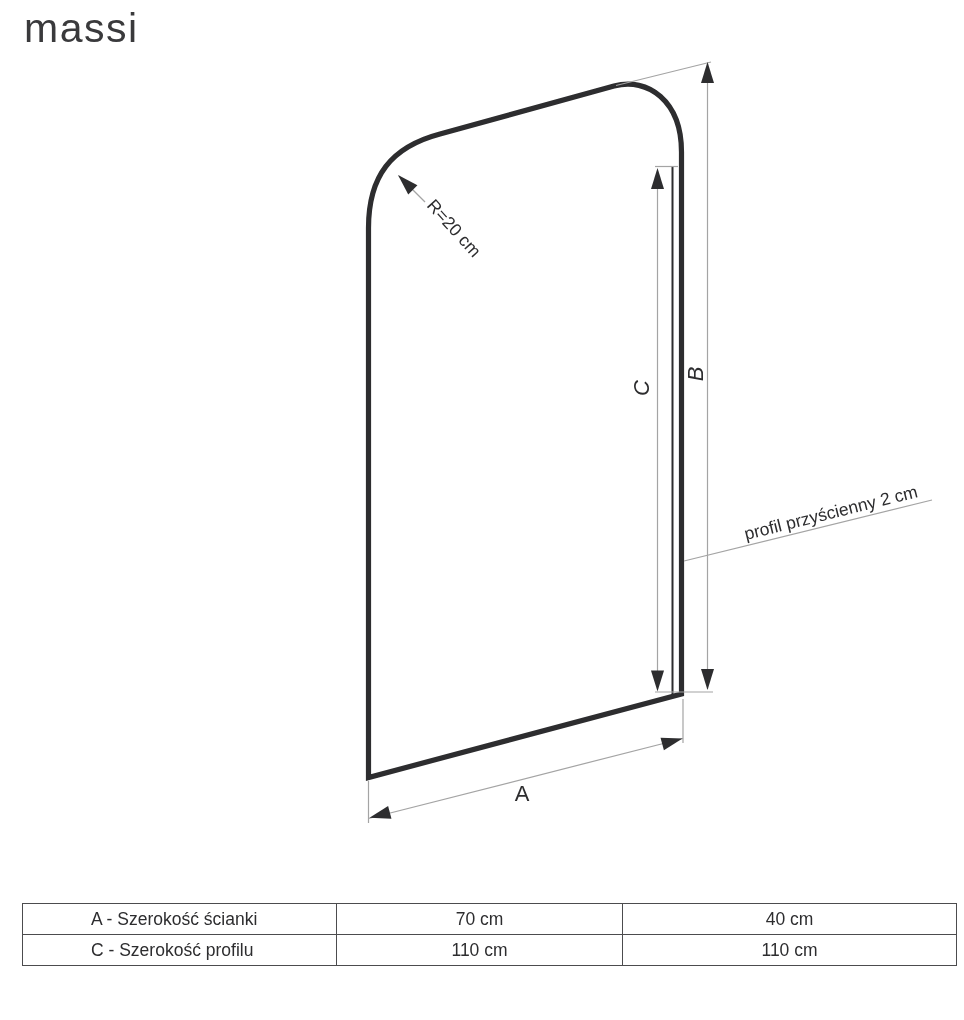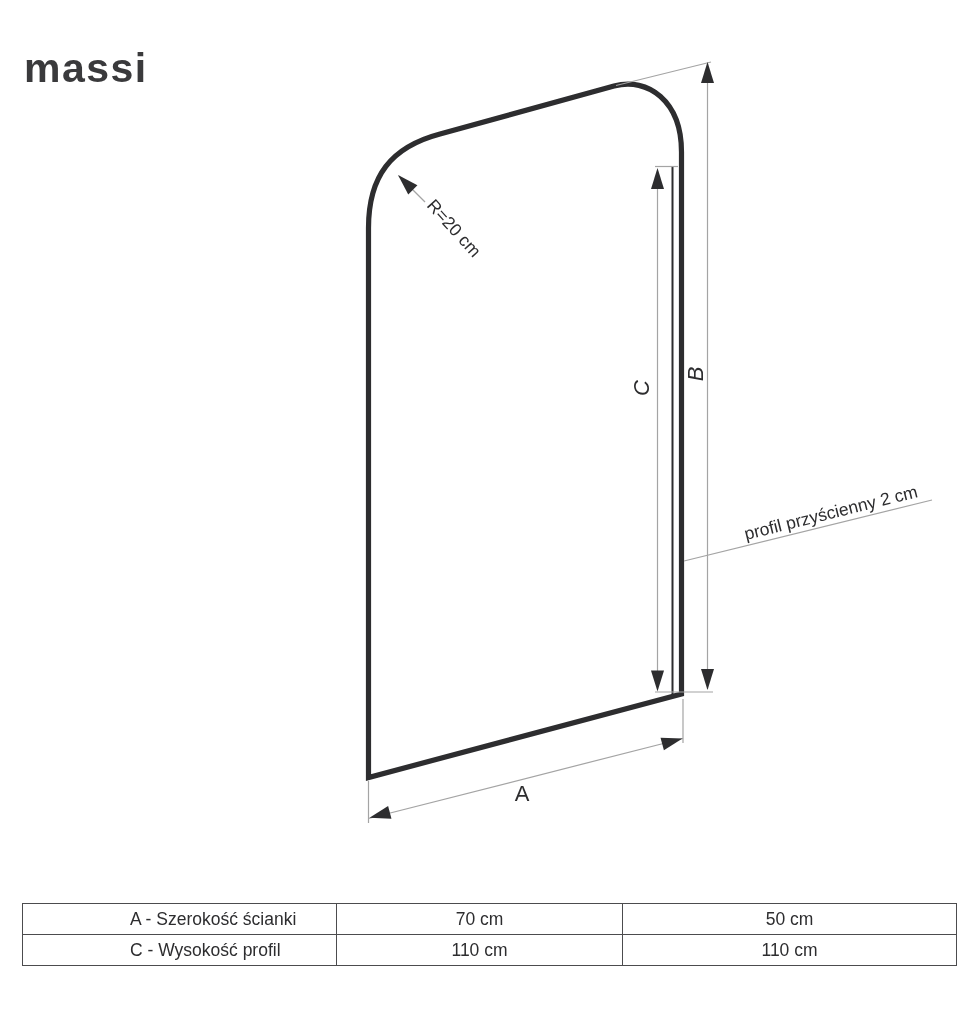--- a/index.html
+++ b/index.html
@@ -8,25 +8,24 @@
     width: 964px; height: 1020px;
     background: #ffffff;
     font-family: "Liberation Sans", sans-serif;
     position: relative;
     overflow: hidden;
   }
   .logo {
     position: absolute;
     left: 24px; top: 6px;
     font-size: 41px;
-    font-weight: 700;
+    font-weight: 400;
     letter-spacing: 1.5px;
     color: #3a3a3c;
     line-height: 1.1;
-    margin-top: 40px;
   }
   .drawing {
     position: absolute;
     left: 0; top: 0;
     width: 964px; height: 880px;
   }
   .drawing text {
     font-family: "Liberation Sans", sans-serif;
     fill: #2d2d2f;
   }
@@ -38,21 +37,21 @@
     table-layout: fixed;
   }
   .dims-table td {
     border: 1.6px solid #4c4c4e;
     height: 31px;
     font-size: 17.5px;
     color: #2d2d2f;
     white-space: nowrap;
     vertical-align: middle;
   }
-  .dims-table td.c-label { width: 314px; text-align: left; padding-left: 107px; }
+  .dims-table td.c-label { width: 314px; text-align: left; padding-left: 68px; }
   .dims-table td.c-val1  { width: 286px; text-align: center; }
   .dims-table td.c-val2  { text-align: center; }
 </style>
 </head>
 <body>
 
 <div class="logo">massi</div>
 
 <svg class="drawing" viewBox="0 0 964 880">
 
@@ -94,21 +93,21 @@
   <text transform="translate(649,388) rotate(-90)" text-anchor="middle" font-size="22" font-style="italic">C</text>
   <text transform="translate(426,206) rotate(48)" font-size="17.5">R=20 cm</text>
   <text transform="translate(746,540) rotate(-14)" font-size="17.5">profil przyścienny 2 cm</text>
 </svg>
 
 <table class="dims-table">
   <tbody>
     <tr>
       <td class="c-label">A - Szerokość ścianki</td>
       <td class="c-val1">70 cm</td>
-      <td class="c-val2">50 cm</td>
+      <td class="c-val2">40 cm</td>
     </tr>
     <tr>
-      <td class="c-label">C - Wysokość profil</td>
+      <td class="c-label">C - Szerokość profilu</td>
       <td class="c-val1">110 cm</td>
       <td class="c-val2">110 cm</td>
     </tr>
   </tbody>
 </table>
 
 </body></html>

